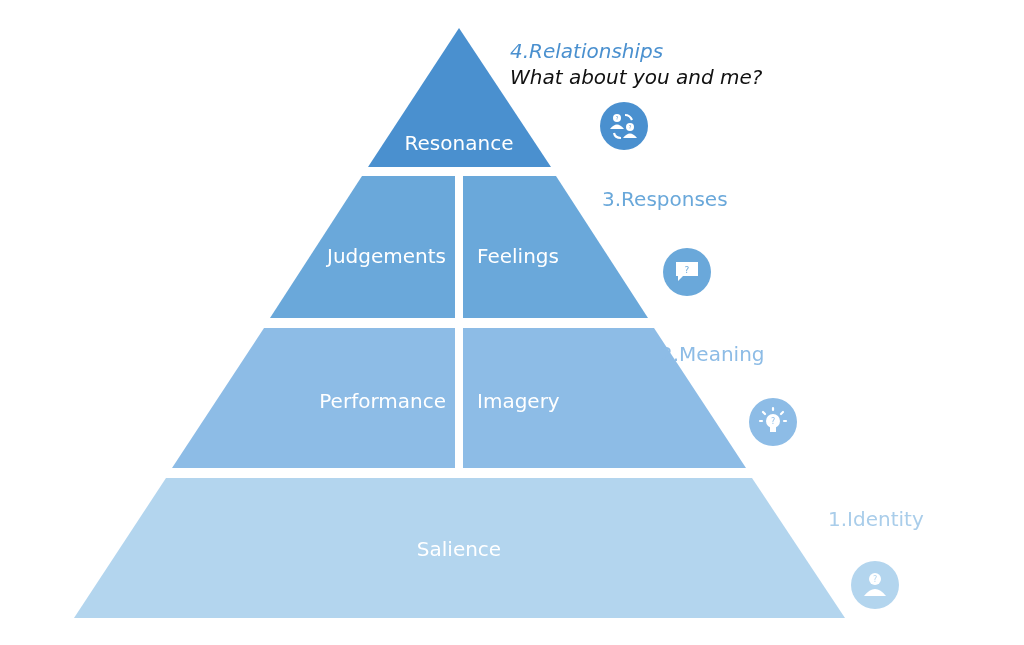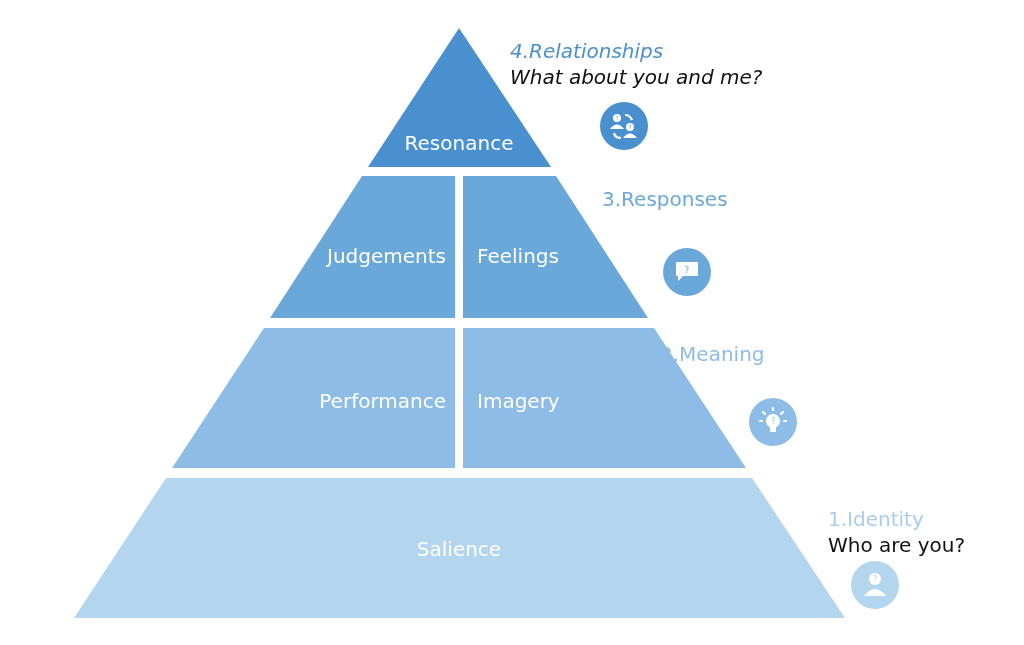--- a/index.html
+++ b/index.html
@@ -78,21 +78,20 @@
       <line x1="34" y1="14" x2="32" y2="16"></line>
       <line x1="11" y1="23" x2="13" y2="23"></line>
       <line x1="35" y1="23" x2="37" y2="23"></line>
     </g>
     <text x="24" y="26" font-size="8" text-anchor="middle" fill="#8dbce6" font-family="DejaVu Sans, sans-serif">?</text>
   </svg>
 </div>
 
 <div class="side" style="left:780px; top:506px;margin-left:48px;">
   <div class="num" style="color:#a9cdea;">1.Identity</div>
-  <div class="q">Who are you?</div>
 </div>
 <div class="icon" style="left:851px; top:561px;">
   <svg viewBox="0 0 48 48">
     <circle cx="24" cy="24" r="24" fill="#b3d5ee"></circle>
     <circle cx="24" cy="18" r="6" fill="#fff"></circle>
     <path d="M13 35 q11 -14 22 0 z" fill="#fff"></path>
     <text x="24" y="21" font-size="8" text-anchor="middle" fill="#b3d5ee" font-family="DejaVu Sans, sans-serif">?</text>
   </svg>
 </div>
 

